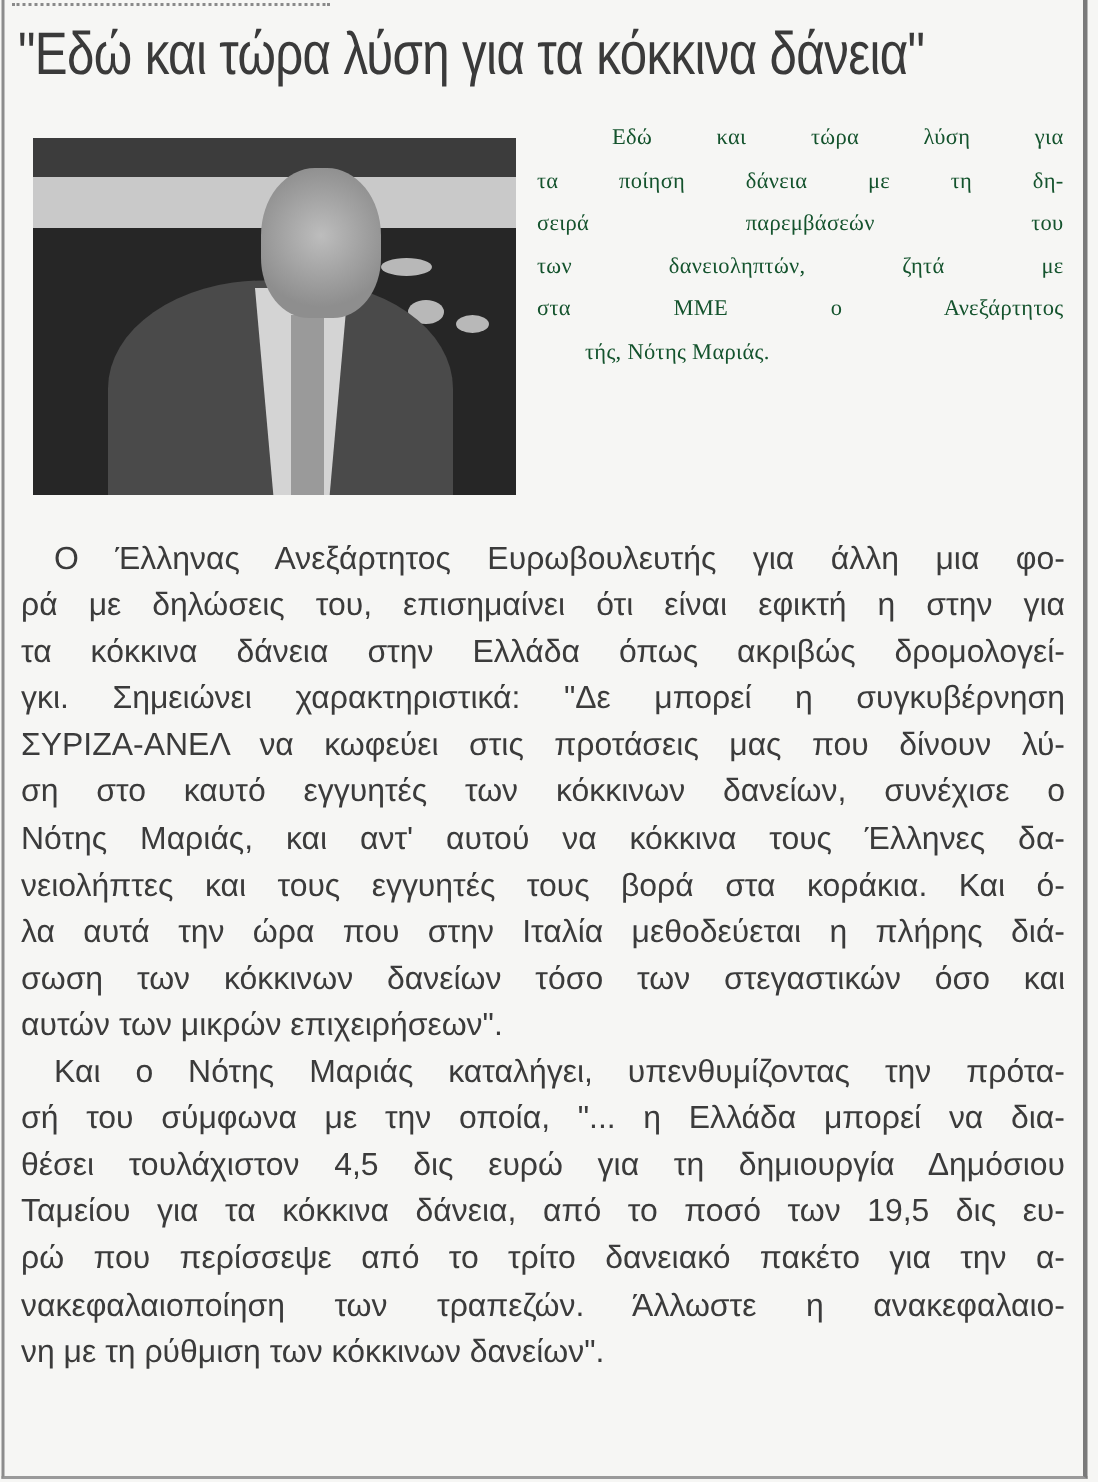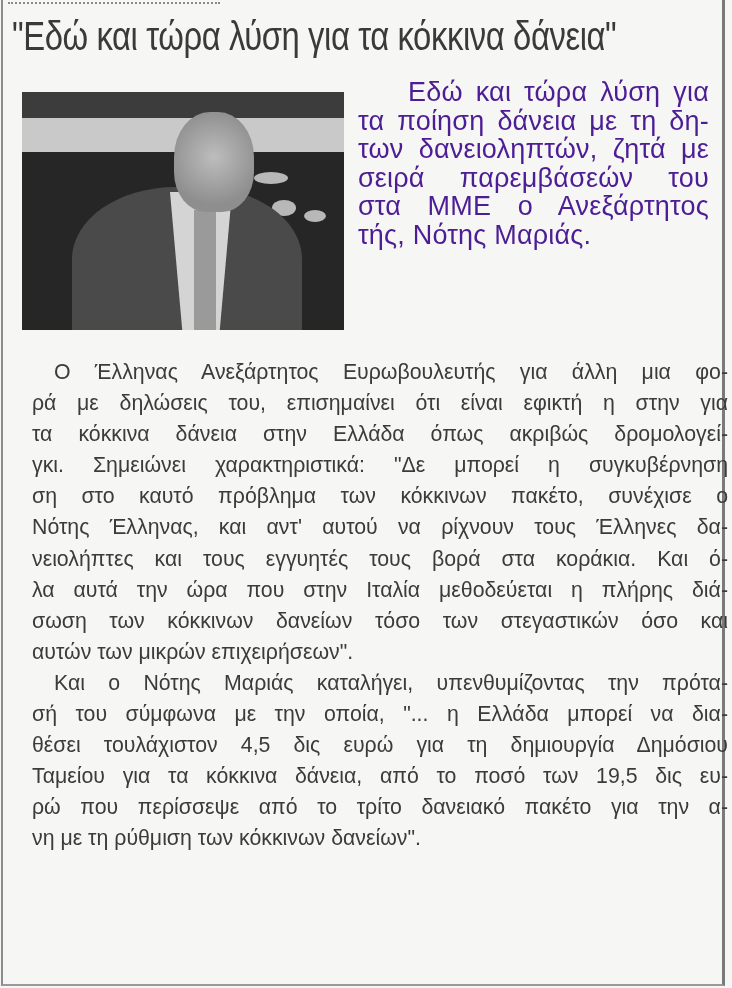--- a/index.html
+++ b/index.html
@@ -52,31 +52,31 @@
     position:absolute; left:148px; top:100px; width:62px; height:140px;
     background:#d4d4d4;
     clip-path: polygon(0 0, 100% 0, 80% 100%, 20% 100%);
   }
   .photo .tie {
     position:absolute; left:172px; top:118px; width:22px; height:120px;
     background:#9a9a9a;
   }
   .lead {
     position: absolute; left: 358px; top: 78px; width: 351px;
-    font-size: 27px; line-height: 28.6px;
+    font-size: 15px; line-height: 28.6px;
     text-align: justify;
-    color: #4c1d95;
-    font-family: Liberation Sans, sans-serif;
+    color: #14532d;
+    font-family: Liberation Serif, serif;
     letter-spacing: 0.2px;
   }
   .lead .ln { display: block; text-align: justify; text-align-last: justify; height: 28.6px; white-space: nowrap; overflow: visible; }
   .lead .ln.first { text-indent: 50px; }
-  .lead .ln.last { text-align-last: left; }
+  .lead .ln.last { text-align-last: left; margin-left: 32px; }
   .body {
-    position: absolute; left: 32px; top: 357px; width: 696px;
+    position: absolute; left: 14px; top: 357px; width: 696px;
     font-family: "Liberation Sans", sans-serif;
     font-size: 21.3px; line-height: 31.1px;
     color: #3b3b3b;
   }
   .body .ln { display: block; text-align: justify; text-align-last: justify; height: 31.1px; white-space: nowrap; }
   .body .ln.indent { text-indent: 22px; }
   .body .ln.last { text-align-last: left; }
 </style>
 </head>
 <body>
@@ -95,36 +95,38 @@
   <div class="lamp" style="left:282px;top:118px;width:22px;height:12px;"></div>
   <div class="suit"></div>
   <div class="shirt"></div>
   <div class="tie"></div>
   <div class="head"></div>
 </div>
 
 <div class="lead">
   <span class="ln first">Εδώ και τώρα λύση για</span>
   <span class="ln">τα ποίηση δάνεια με τη δη-</span>
+  <span class="ln">σειρά παρεμβάσεών του</span>
   <span class="ln">των δανειοληπτών, ζητά με</span>
-  <span class="ln">σειρά παρεμβάσεών του</span>
   <span class="ln">στα ΜΜΕ ο Ανεξάρτητος</span>
   <span class="ln last">τής, Νότης Μαριάς.</span>
 </div>
 
 <div class="body">
   <span class="ln indent">Ο Έλληνας Ανεξάρτητος Ευρωβουλευτής για άλλη μια φο-</span>
   <span class="ln">ρά με δηλώσεις του, επισημαίνει ότι είναι εφικτή η στην για</span>
   <span class="ln">τα κόκκινα δάνεια στην Ελλάδα όπως ακριβώς δρομολογεί-</span>
   <span class="ln">γκι. Σημειώνει χαρακτηριστικά: "Δε μπορεί η συγκυβέρνηση</span>
-  <span class="ln">ση στο καυτό πρόβλημα των κόκκινων πακέτο, συνέχισε ο</span>
-  <span class="ln">Νότης Έλληνας, και αντ' αυτού να ρίχνουν τους Έλληνες δα-</span>
+  <span class="ln">ΣΥΡΙΖΑ-ΑΝΕΛ να κωφεύει στις προτάσεις μας που δίνουν λύ-</span>
+  <span class="ln">ση στο καυτό εγγυητές των κόκκινων δανείων, συνέχισε ο</span>
+  <span class="ln">Νότης Μαριάς, και αντ' αυτού να κόκκινα τους Έλληνες δα-</span>
   <span class="ln">νειολήπτες και τους εγγυητές τους βορά στα κοράκια. Και ό-</span>
   <span class="ln">λα αυτά την ώρα που στην Ιταλία μεθοδεύεται η πλήρης διά-</span>
   <span class="ln">σωση των κόκκινων δανείων τόσο των στεγαστικών όσο και</span>
   <span class="ln last">αυτών των μικρών επιχειρήσεων".</span>
   <span class="ln indent">Και ο Νότης Μαριάς καταλήγει, υπενθυμίζοντας την πρότα-</span>
   <span class="ln">σή του σύμφωνα με την οποία, "... η Ελλάδα μπορεί να δια-</span>
   <span class="ln">θέσει τουλάχιστον 4,5 δις ευρώ για τη δημιουργία Δημόσιου</span>
   <span class="ln">Ταμείου για τα κόκκινα δάνεια, από το ποσό των 19,5 δις ευ-</span>
   <span class="ln">ρώ που περίσσεψε από το τρίτο δανειακό πακέτο για την α-</span>
+  <span class="ln">νακεφαλαιοποίηση των τραπεζών. Άλλωστε η ανακεφαλαιο-</span>
   <span class="ln last">νη με τη ρύθμιση των κόκκινων δανείων".</span>
 </div>
 
 </body></html>

